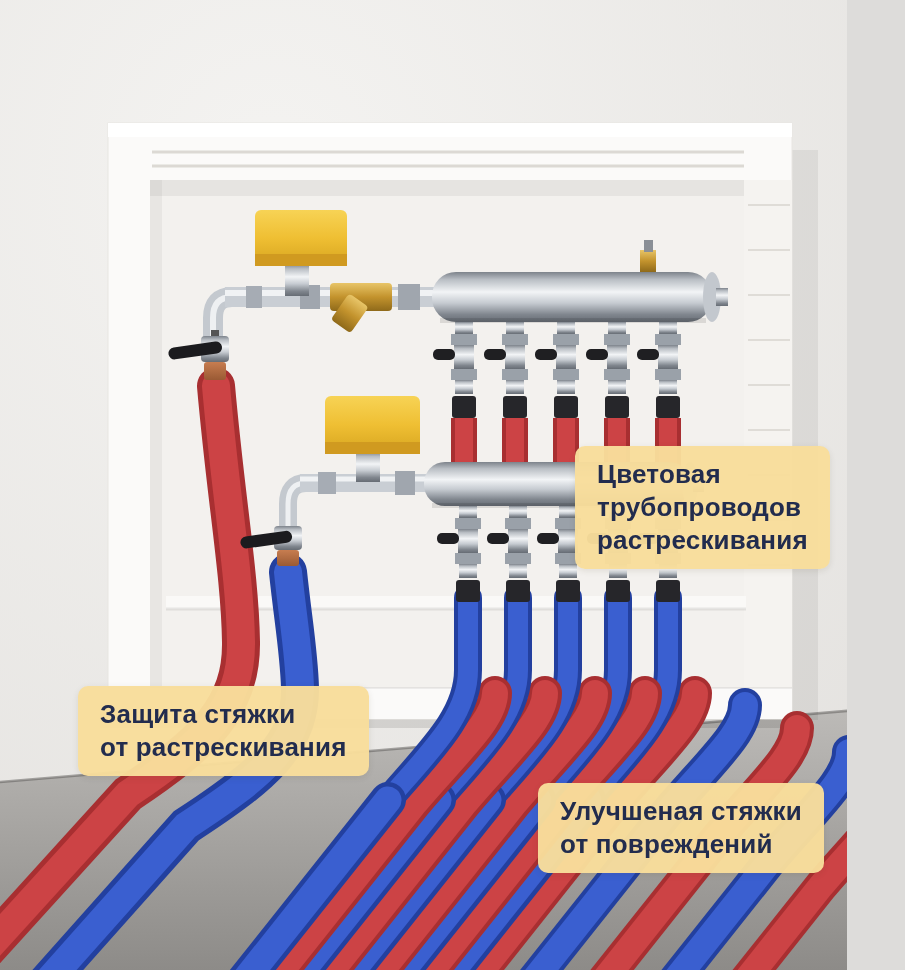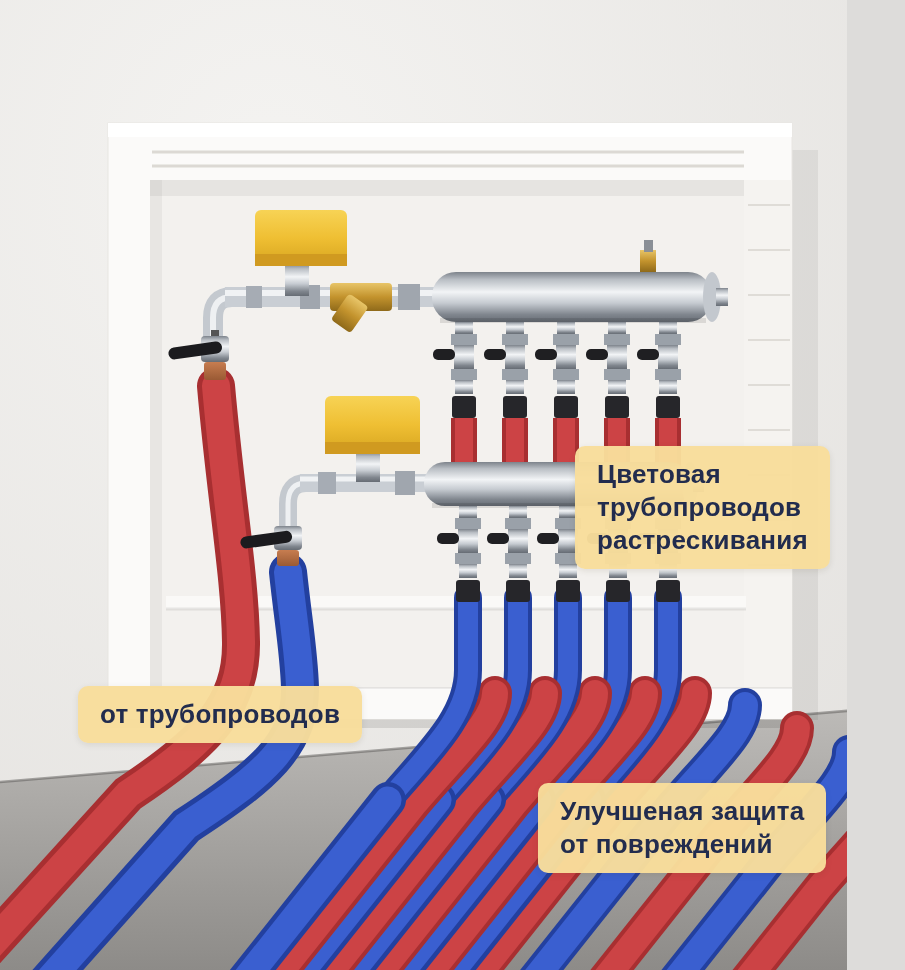--- a/index.html
+++ b/index.html
@@ -269,21 +269,22 @@
   </g>
 </svg>
 
 <div class="callout" id="callout-color">
   <span>Цветовая</span>
   <span>трубопроводов</span>
   <span>растрескивания</span>
 </div>
 
 <div class="callout" id="callout-screed">
-  <span>от трубопроводов</span>
+  <span>Защита стяжки</span>
+  <span>от растрескивания</span>
 </div>
 
 <div class="callout" id="callout-damage">
-  <span>Улучшеная защита</span>
+  <span>Улучшеная стяжки</span>
   <span>от повреждений</span>
 </div>
 
 </div>
 
 </body></html>

